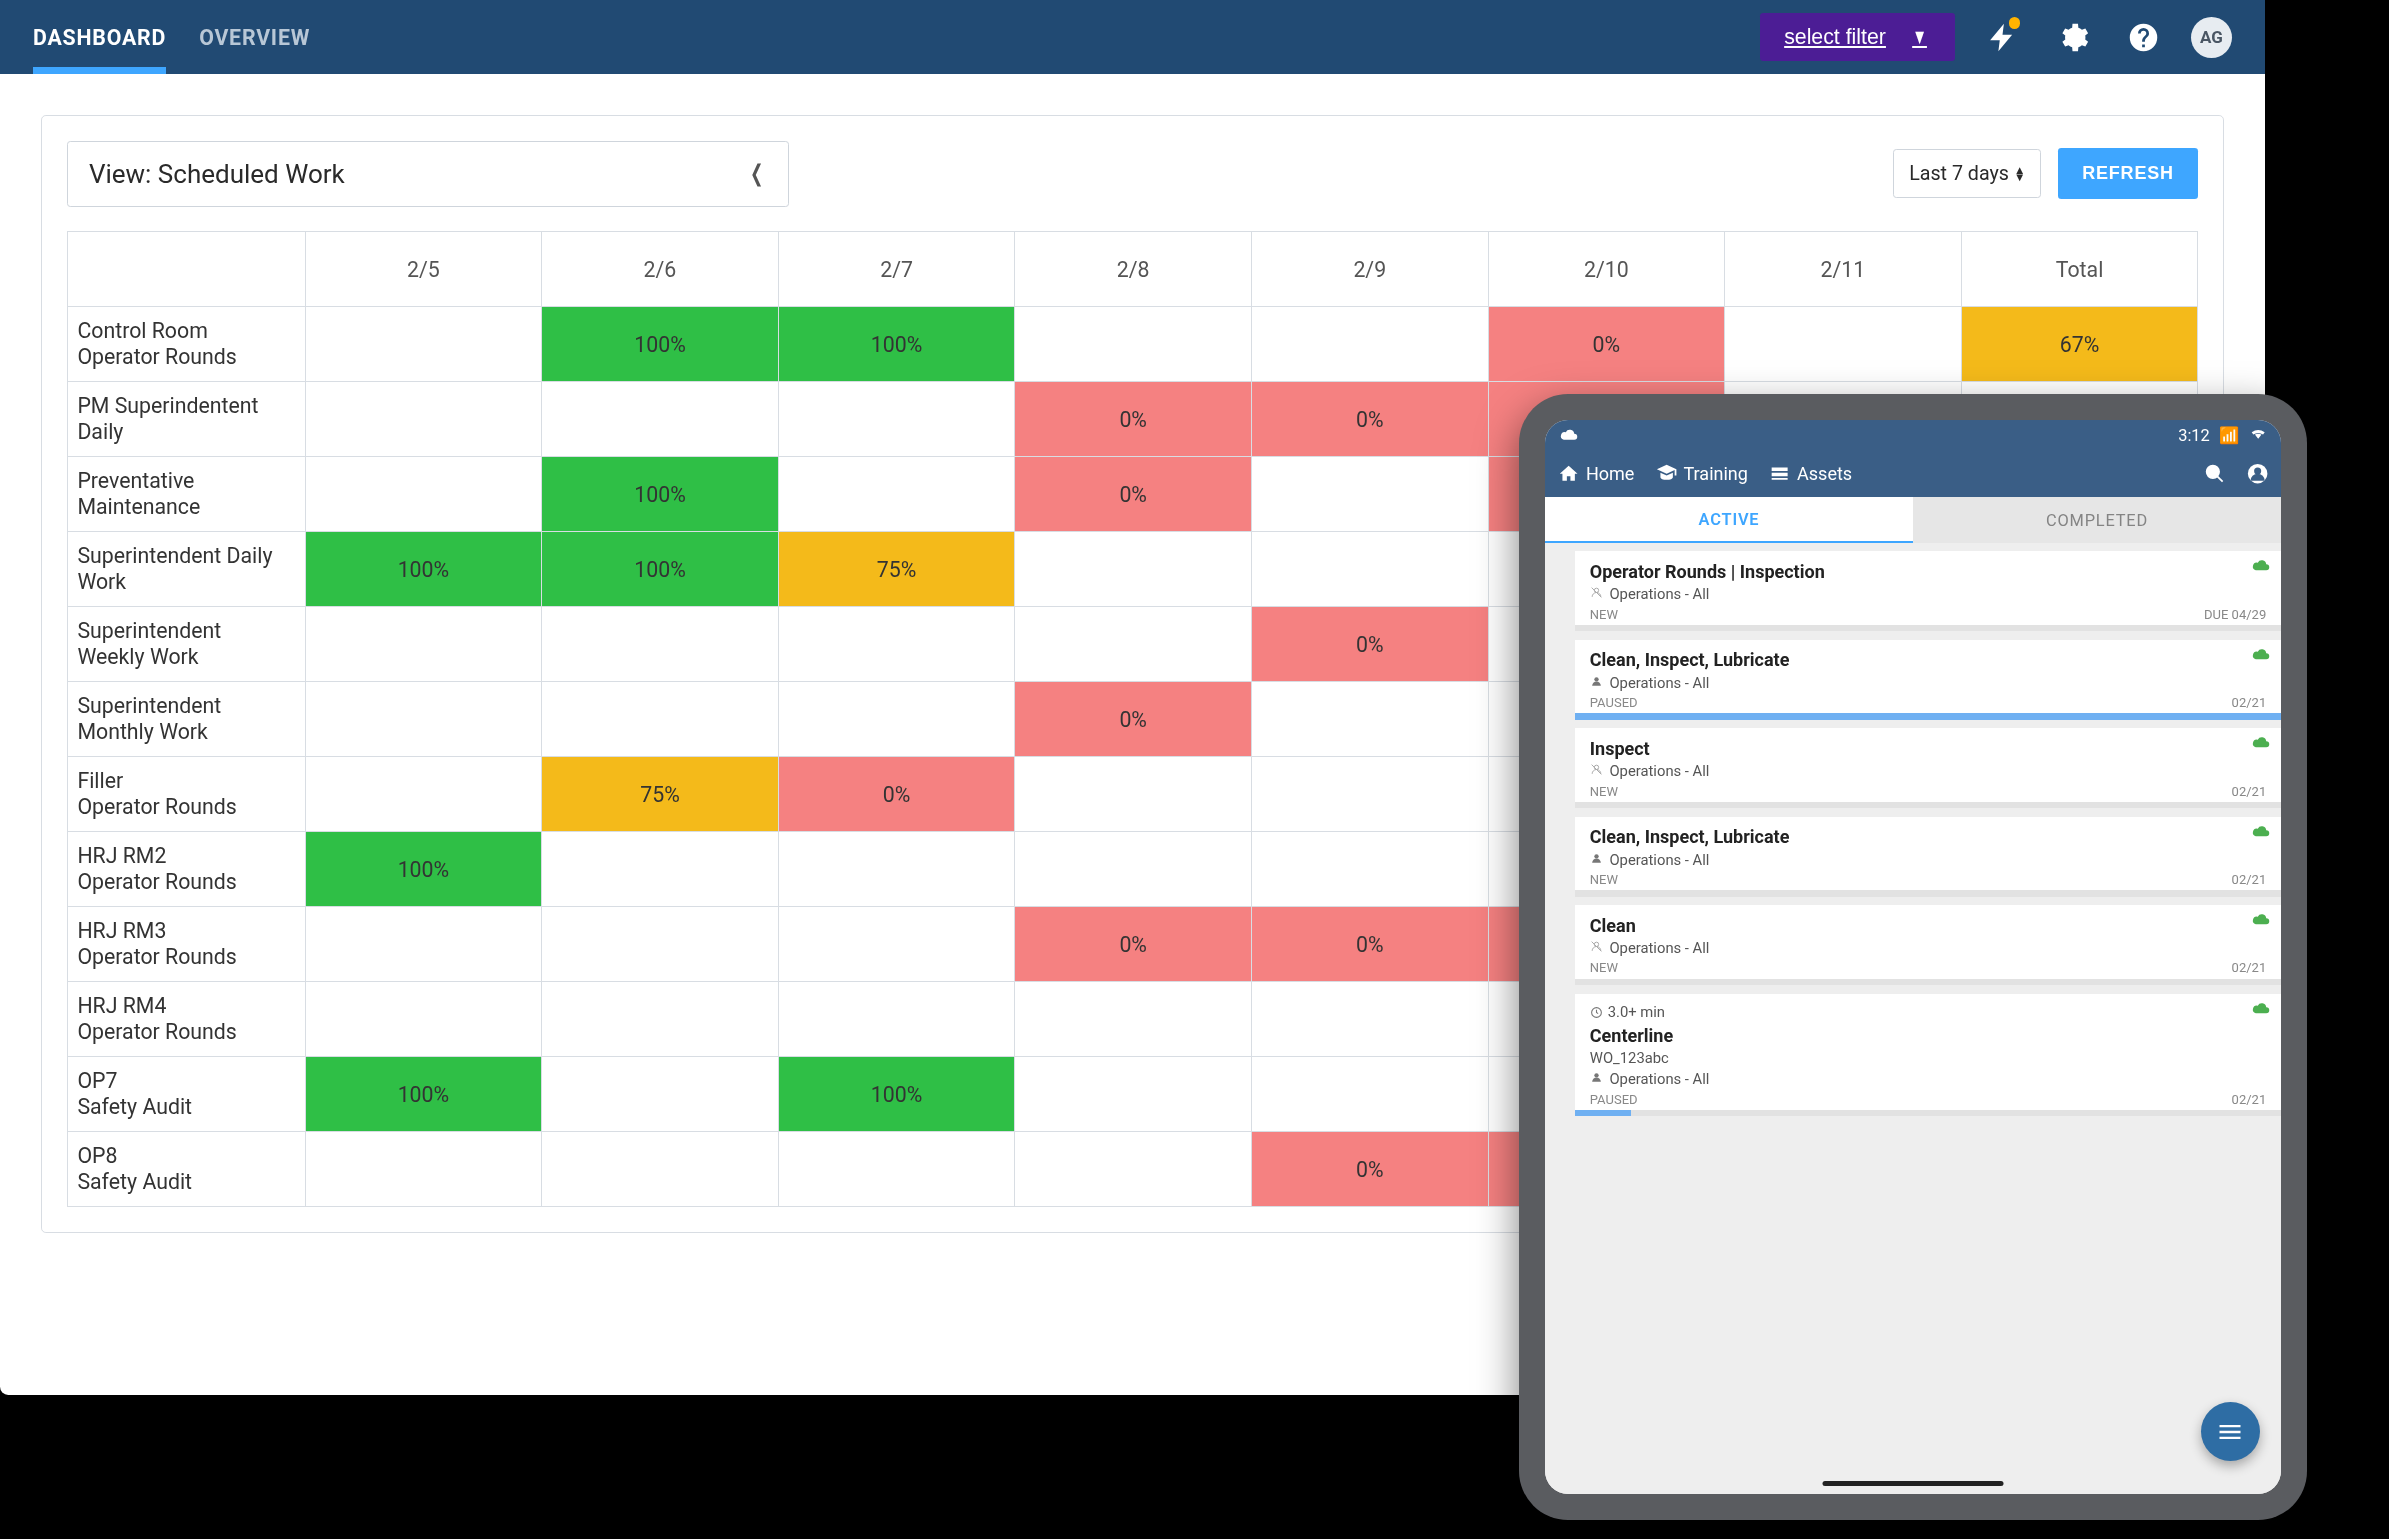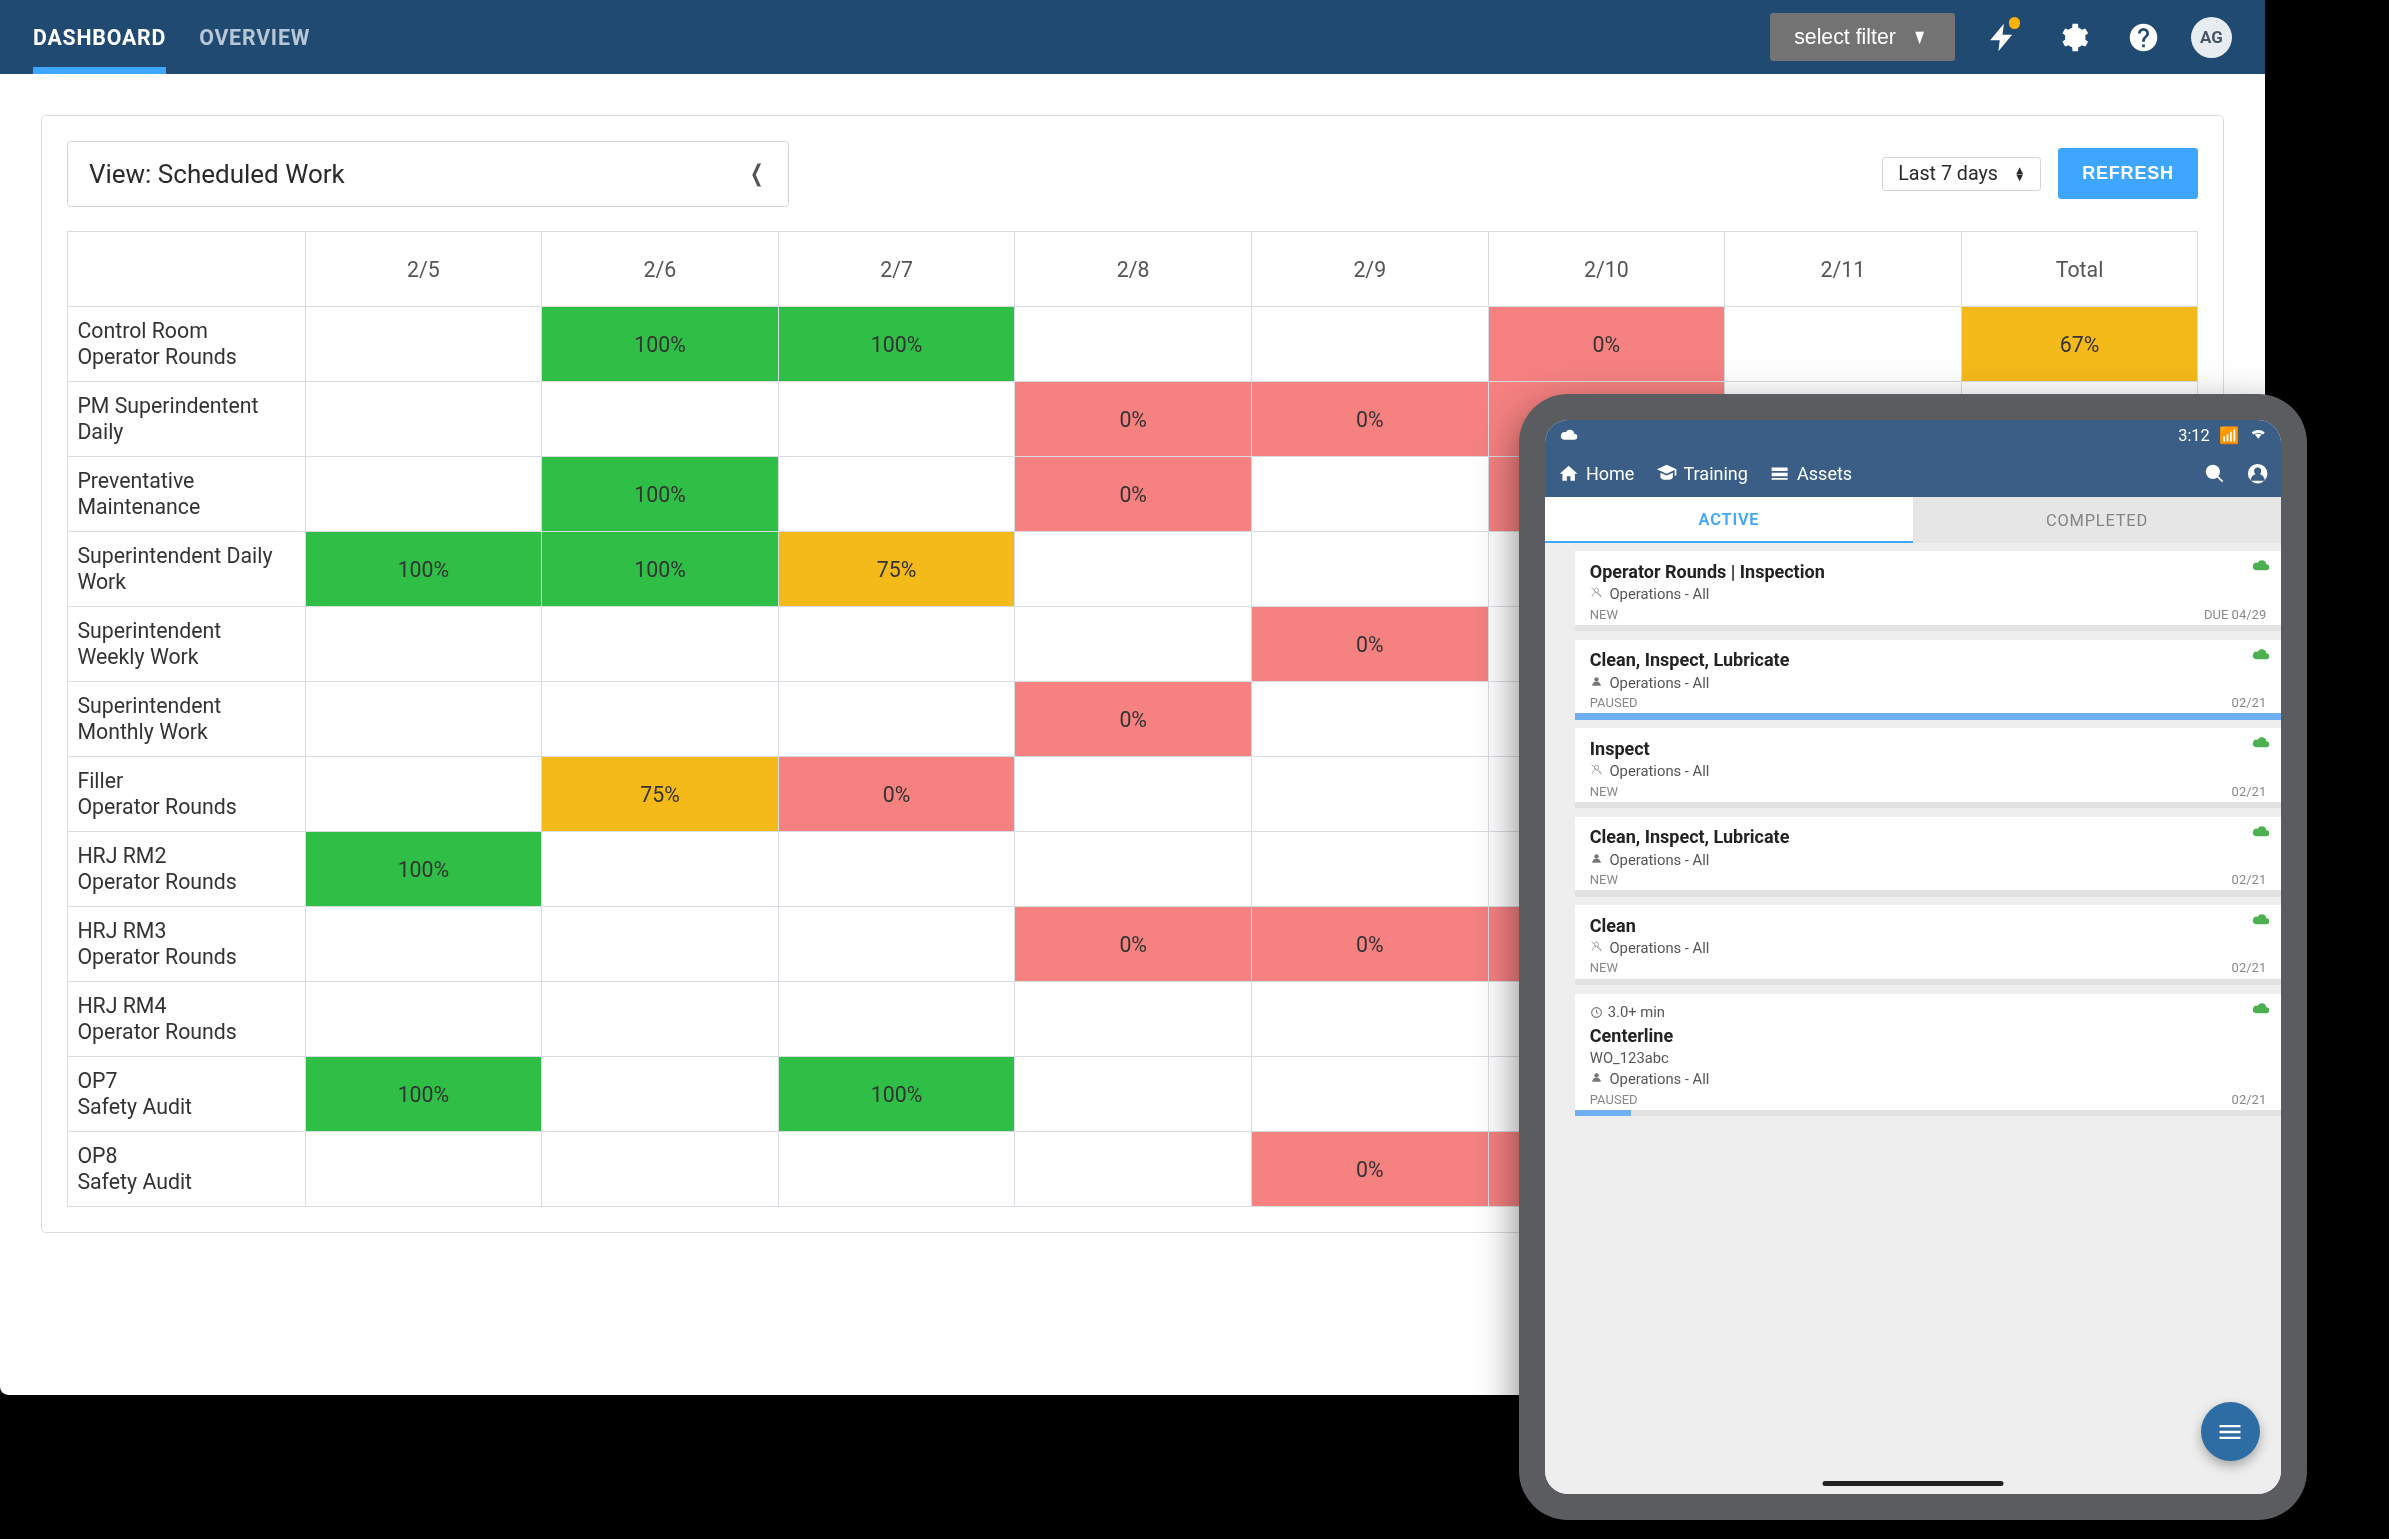--- a/index.html
+++ b/index.html
@@ -45,28 +45,29 @@
   .topnav .tab.active { color: #fff; }
   .topnav .tab.active::after {
     content: "";
     position: absolute;
     bottom: 0; left: 0; right: 0;
     height: 6.6px;
     background: #3ea6ff;
   }
   .topnav .spacer { flex: 1; }
   .topnav .filter-btn {
-    background: #737373;
+    background: #4c1d95;
     border: none;
     color: #fff;
     font-size: 21.3px;
     padding: 11.5px 24.6px;
     border-radius: 3.3px;
-    display: flex; align-items: center; gap: 13px;
-    cursor: pointer;
+    display: flex; align-items: center; gap: 23px;
+    cursor: pointer;
+    text-decoration: underline;
   }
   .topnav .icon-btn {
     width: 46px; height: 46px;
     display: flex; align-items: center; justify-content: center;
     margin-left: 24.6px;
     position: relative;
     cursor: pointer;
   }
   .topnav .icon-btn svg { width: 33px; height: 33px; fill: #fff; }
   .notif-dot {
@@ -106,25 +107,25 @@
     padding: 0 21.3px;
     font-size: 26px;
     color: #2a2a2a;
     width: 722px;
     justify-content: space-between;
     cursor: pointer;
   }
   .range-select {
     border: 0.8px solid #cfd5dc;
     border-radius: 3.3px;
-    height: 34px;
+    height: 49px;
     padding: 0 14.8px;
     font-size: 19.7px;
     color: #2a2a2a;
-    display: flex; align-items: center; gap: 16px;
+    display: flex; align-items: center; gap: 5px;
     cursor: pointer;
   }
   .refresh-btn {
     background: #3ea6ff;
     color: #fff;
     border: none;
     font-weight: 700;
     font-size: 18px;
     letter-spacing: 0.8px;
     padding: 14.8px 24.6px;

